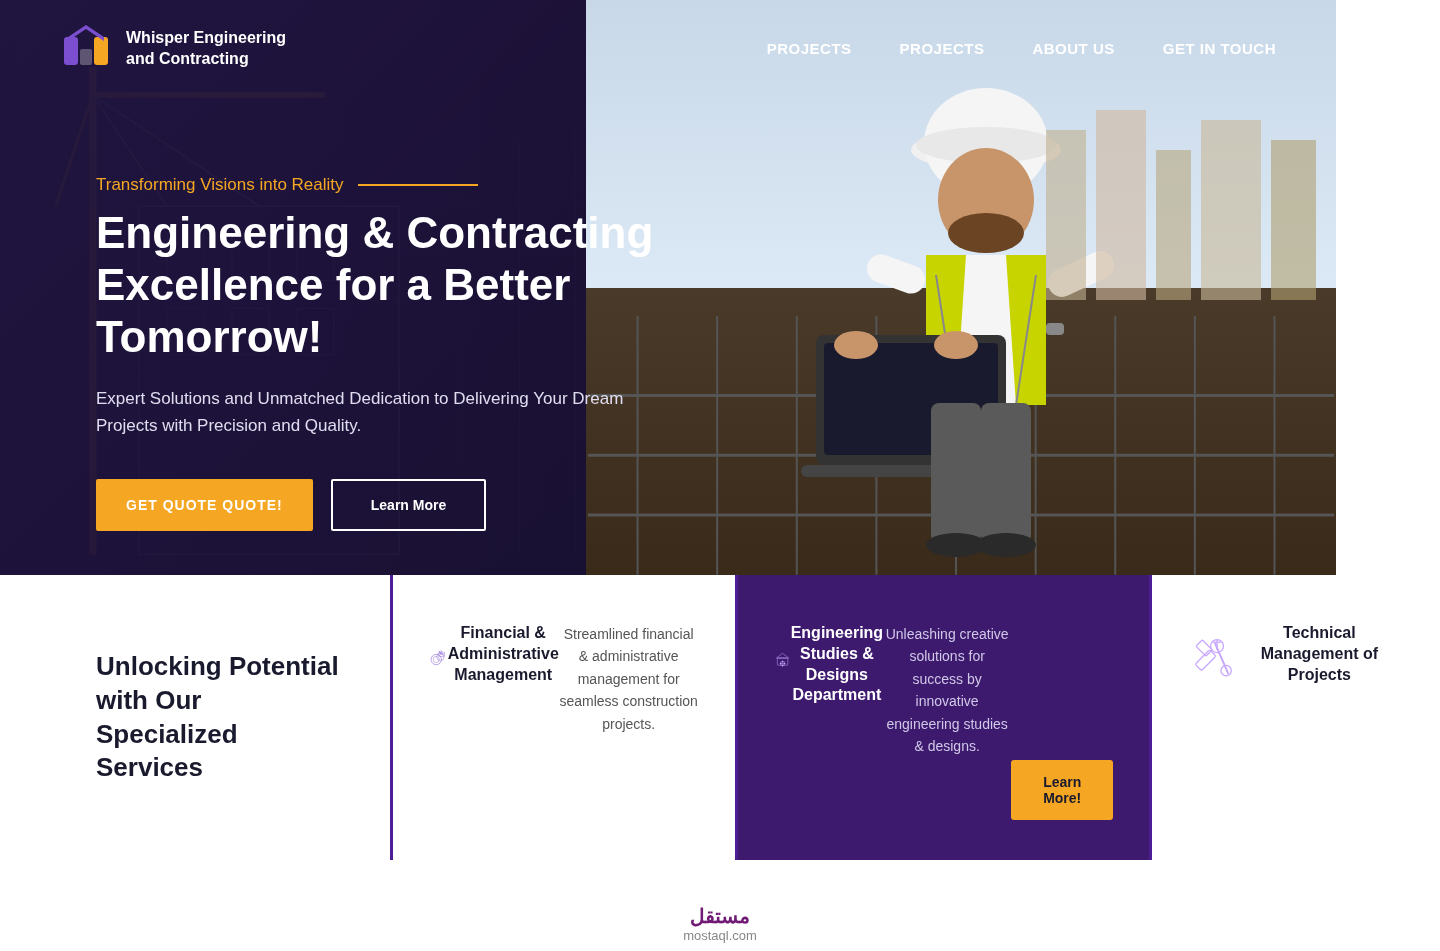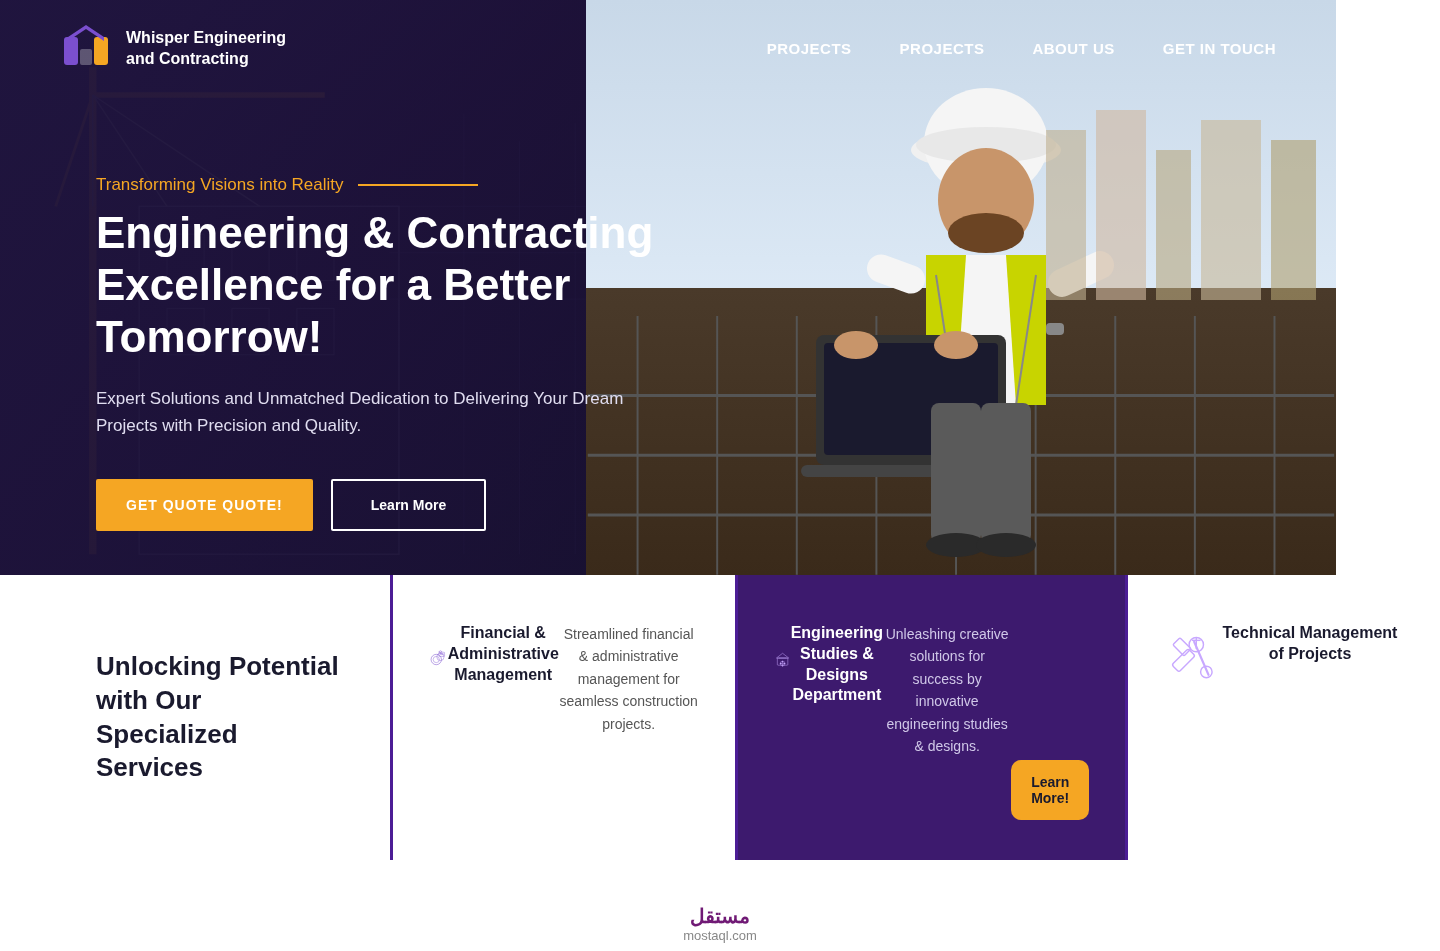--- a/index.html
+++ b/index.html
@@ -176,25 +176,25 @@
       font-size: 14px;
       line-height: 1.6;
       margin-bottom: 16px;
     }
     .service-desc.dark { color: #555; }
     .service-desc.light { color: #d0c8e8; }
     .btn-learn-more {
       background: #f5a623;
       color: #1a1a2e;
       border: none;
-      padding: 14px 20px;
+      padding: 14px 32px;
       font-size: 14px;
       font-weight: 700;
       cursor: pointer;
-      border-radius: 10px;
+      border-radius: 3px;
       margin-top: auto;
     }
 
     
     .watermark {
       position: fixed;
       bottom: 0;
       left: 50%;
       transform: translateX(-50%);
       text-align: center;

